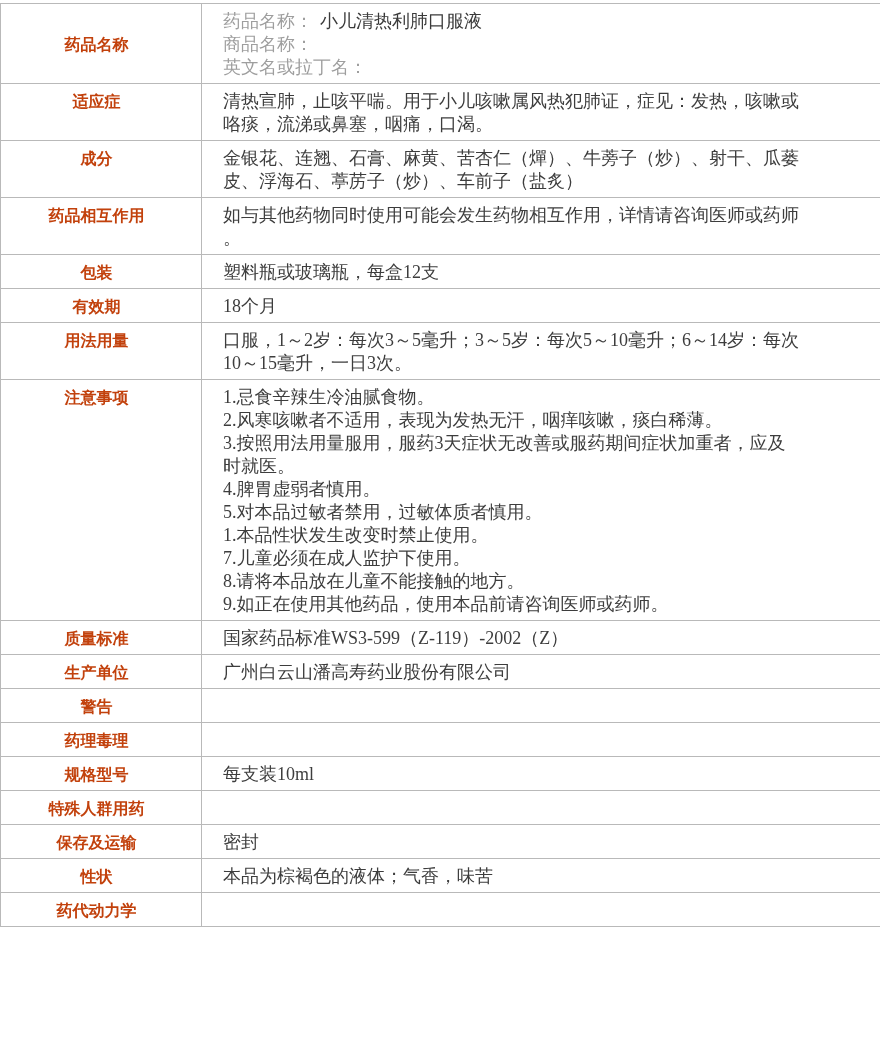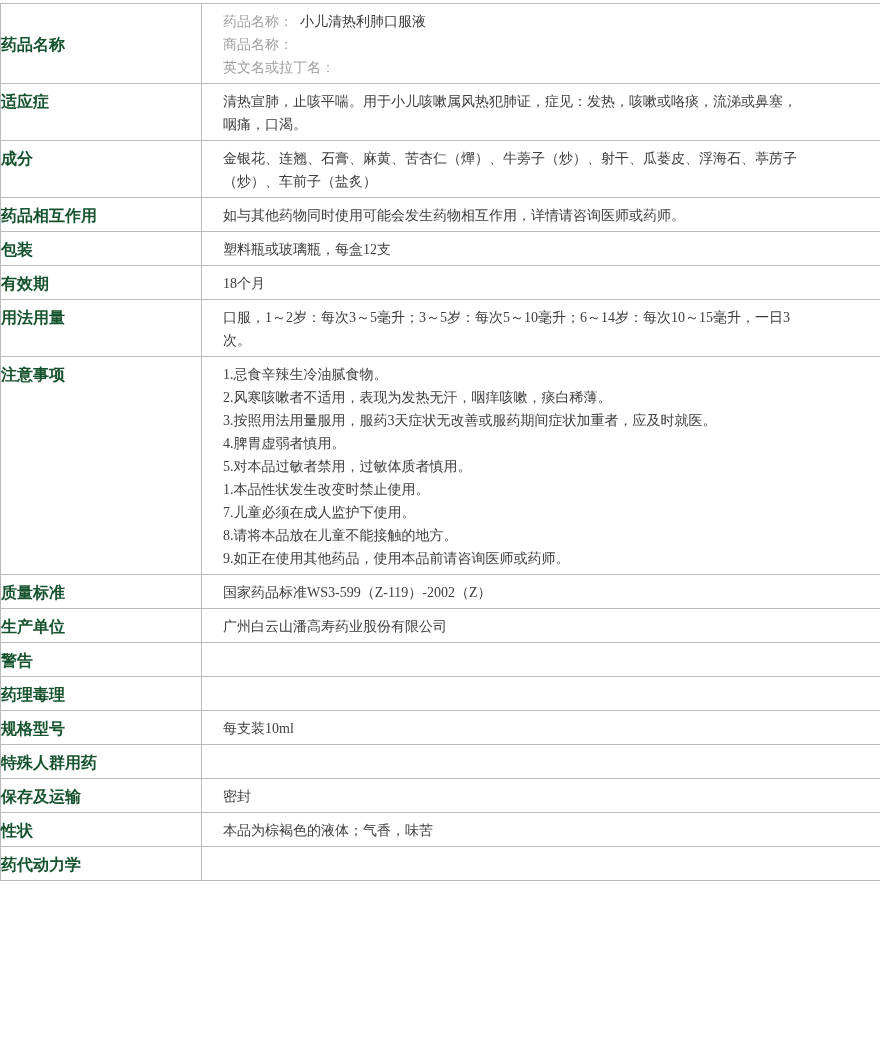--- a/index.html
+++ b/index.html
@@ -23,31 +23,31 @@
     border-top: 1px solid #b9b9b9;
     border-left: 1px solid #b9b9b9;
   }
   col.col-label { width: 201px; }
   td {
     vertical-align: top;
     border-bottom: 1px solid #b9b9b9;
   }
   td.label-cell {
     border-right: 1px solid #b9b9b9;
-    text-align: left;
+    text-align: center;
     padding: 6px 9px 4px 0;
     font-weight: bold;
     font-size: 16px;
-    color: #14532d;
+    color: #c2410c;
     line-height: 23px;
   }
   td.label-cell.middle { vertical-align: middle; }
   td.value-cell {
     padding: 6px 78px 4px 21px;
-    font-size: 14px;
+    font-size: 18px;
     color: #3d3d3d;
     line-height: 23px;
     word-break: break-all;
     line-break: anywhere;
   }
   .cell-text {
     min-height: 23px;
     line-height: 23px;
   }
   .name-line {

